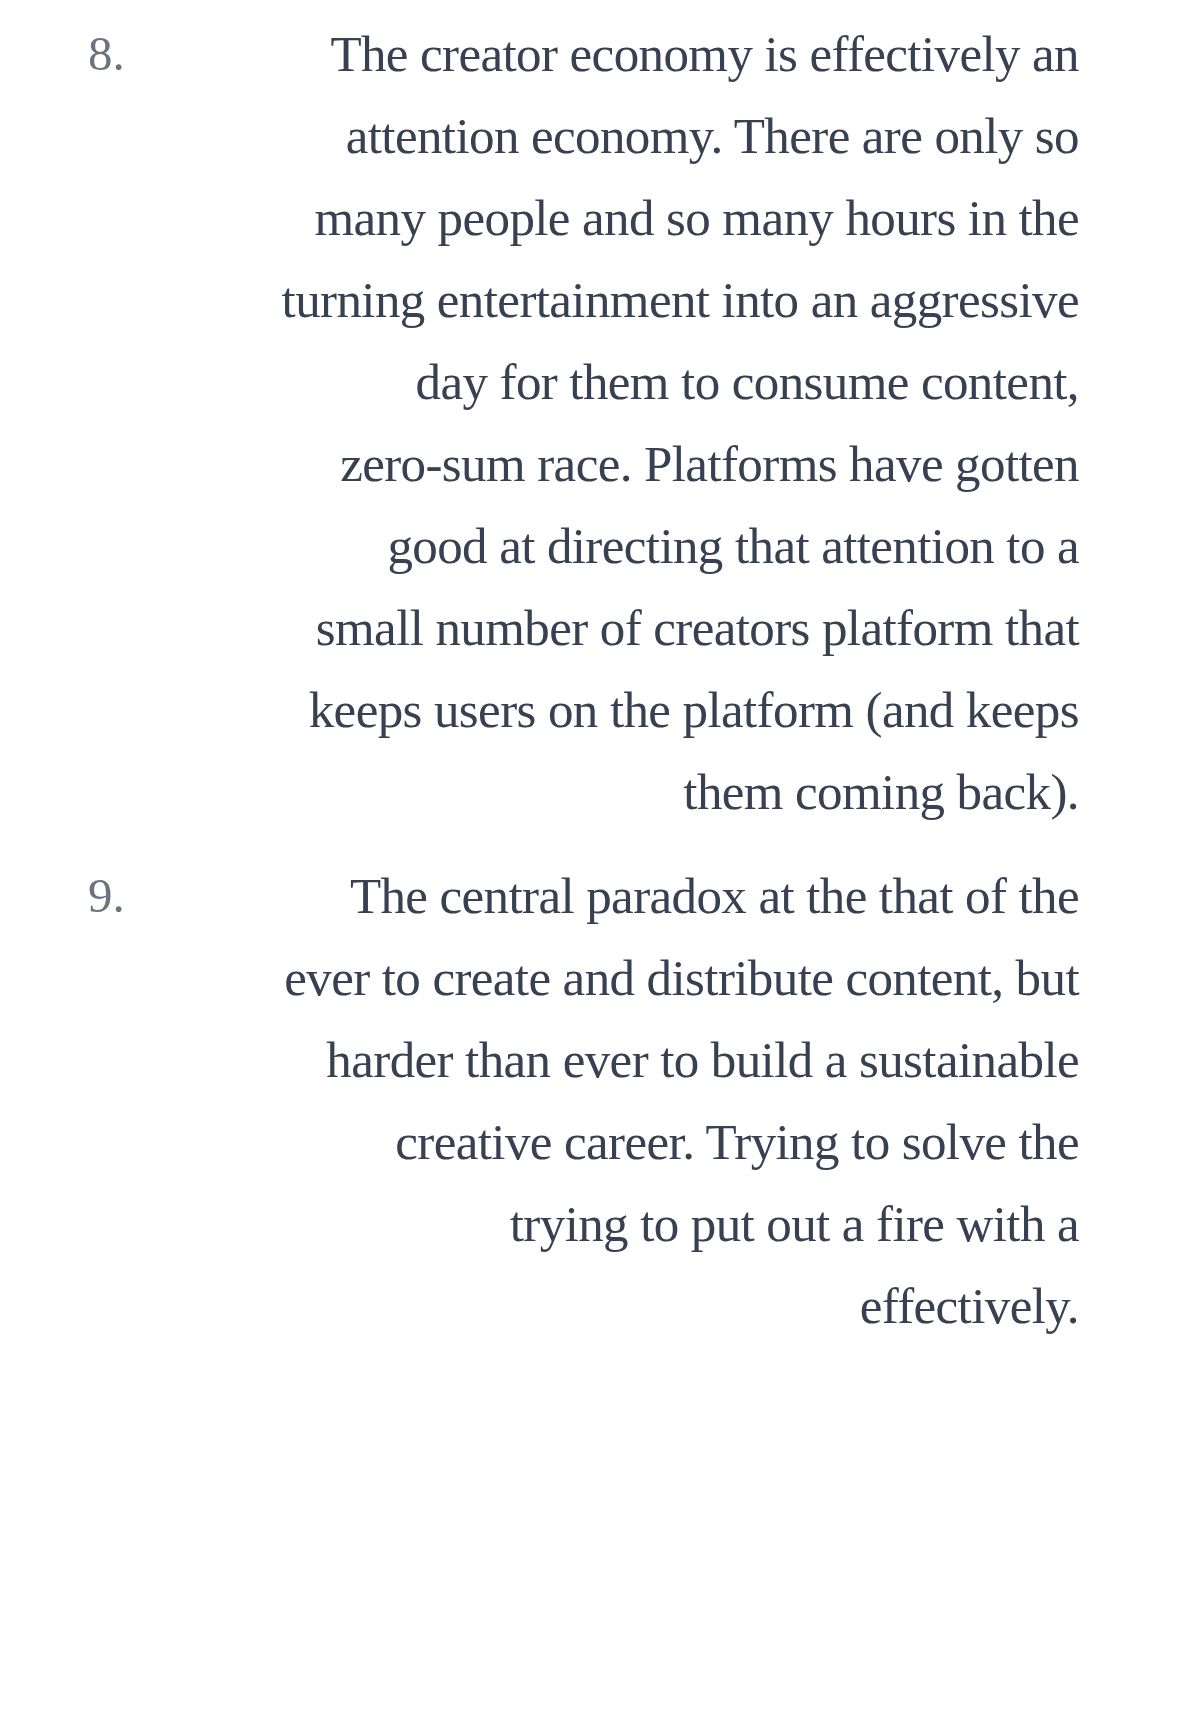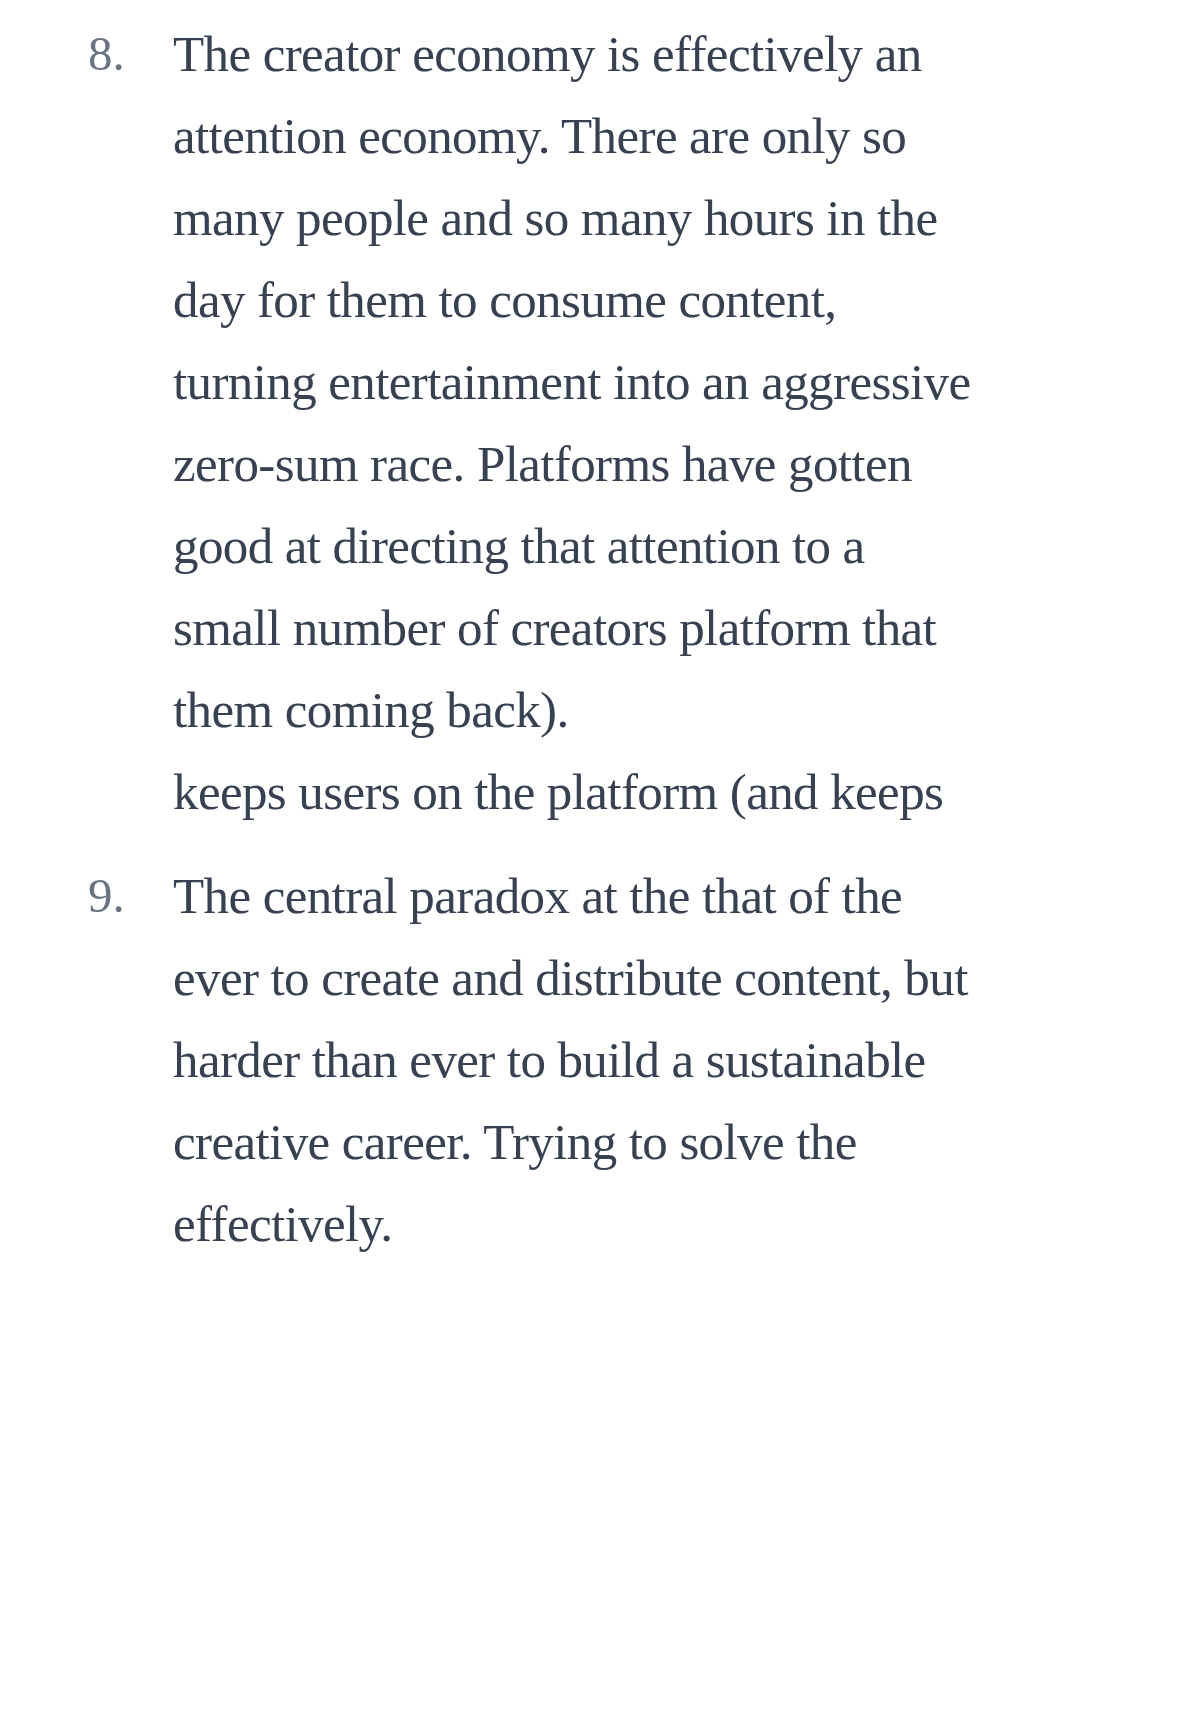--- a/index.html
+++ b/index.html
@@ -42,42 +42,44 @@
     }
     .item-8 .marker { top: 13px; }
     .line {
       display: block;
       white-space: nowrap;
       font-family: "Liberation Serif", "DejaVu Serif", serif;
       font-size: 51px;
       line-height: 82px;
       color: #374151;
       letter-spacing: -0.6px;
+      text-align: right;
     }
   </style>
 </head>
 <body>
 
 <div class="article">
   <ol class="list">
     <li class="item item-8">
       <span class="marker">8.</span>
       <span class="line">The creator economy is effectively an</span>
       <span class="line">attention economy. There are only so</span>
       <span class="line">many people and so many hours in the</span>
+      <span class="line">turning entertainment into an aggressive</span>
       <span class="line">day for them to consume content,</span>
-      <span class="line">turning entertainment into an aggressive</span>
       <span class="line">zero-sum race. Platforms have gotten</span>
       <span class="line">good at directing that attention to a</span>
       <span class="line">small number of creators platform that</span>
+      <span class="line">keeps users on the platform (and keeps</span>
       <span class="line">them coming back).</span>
-      <span class="line">keeps users on the platform (and keeps</span>
     </li>
     <li class="item item-9">
       <span class="marker">9.</span>
       <span class="line">The central paradox at the that of the</span>
       <span class="line">ever to create and distribute content, but</span>
       <span class="line">harder than ever to build a sustainable</span>
       <span class="line">creative career. Trying to solve the</span>
+      <span class="line">trying to put out a fire with a</span>
       <span class="line">effectively.</span>
     </li>
   </ol>
 </div>
 
 </body></html>

